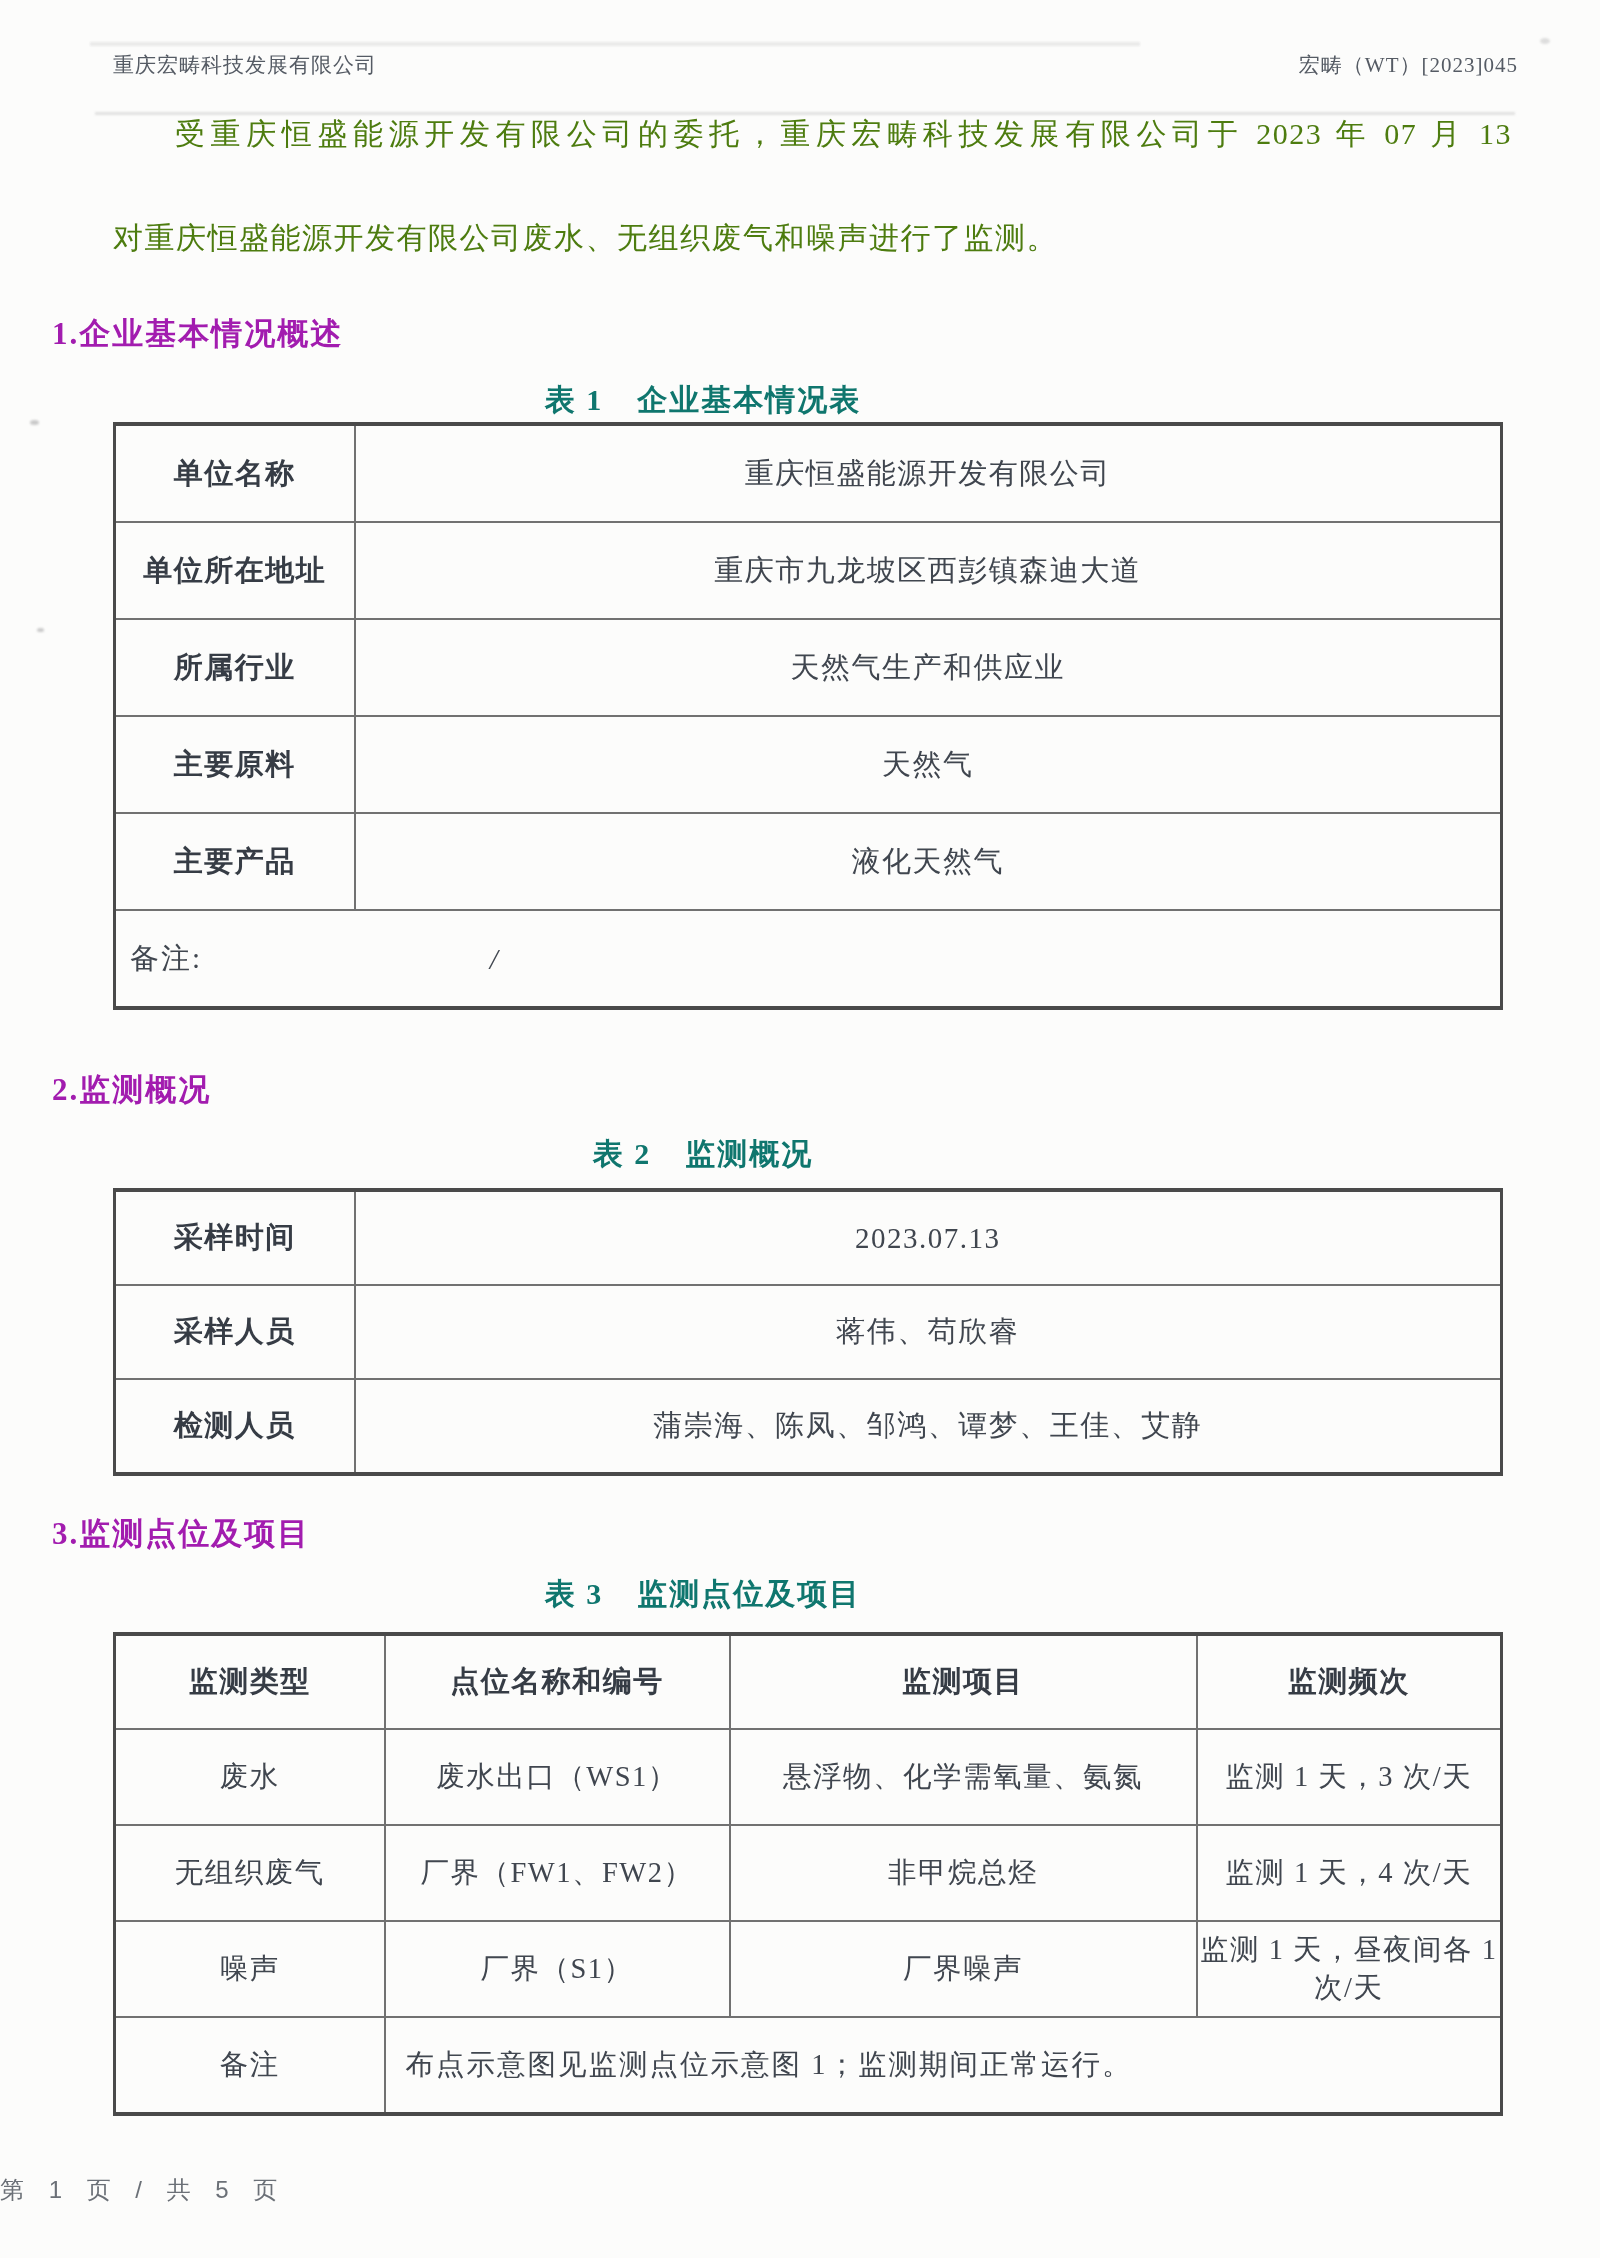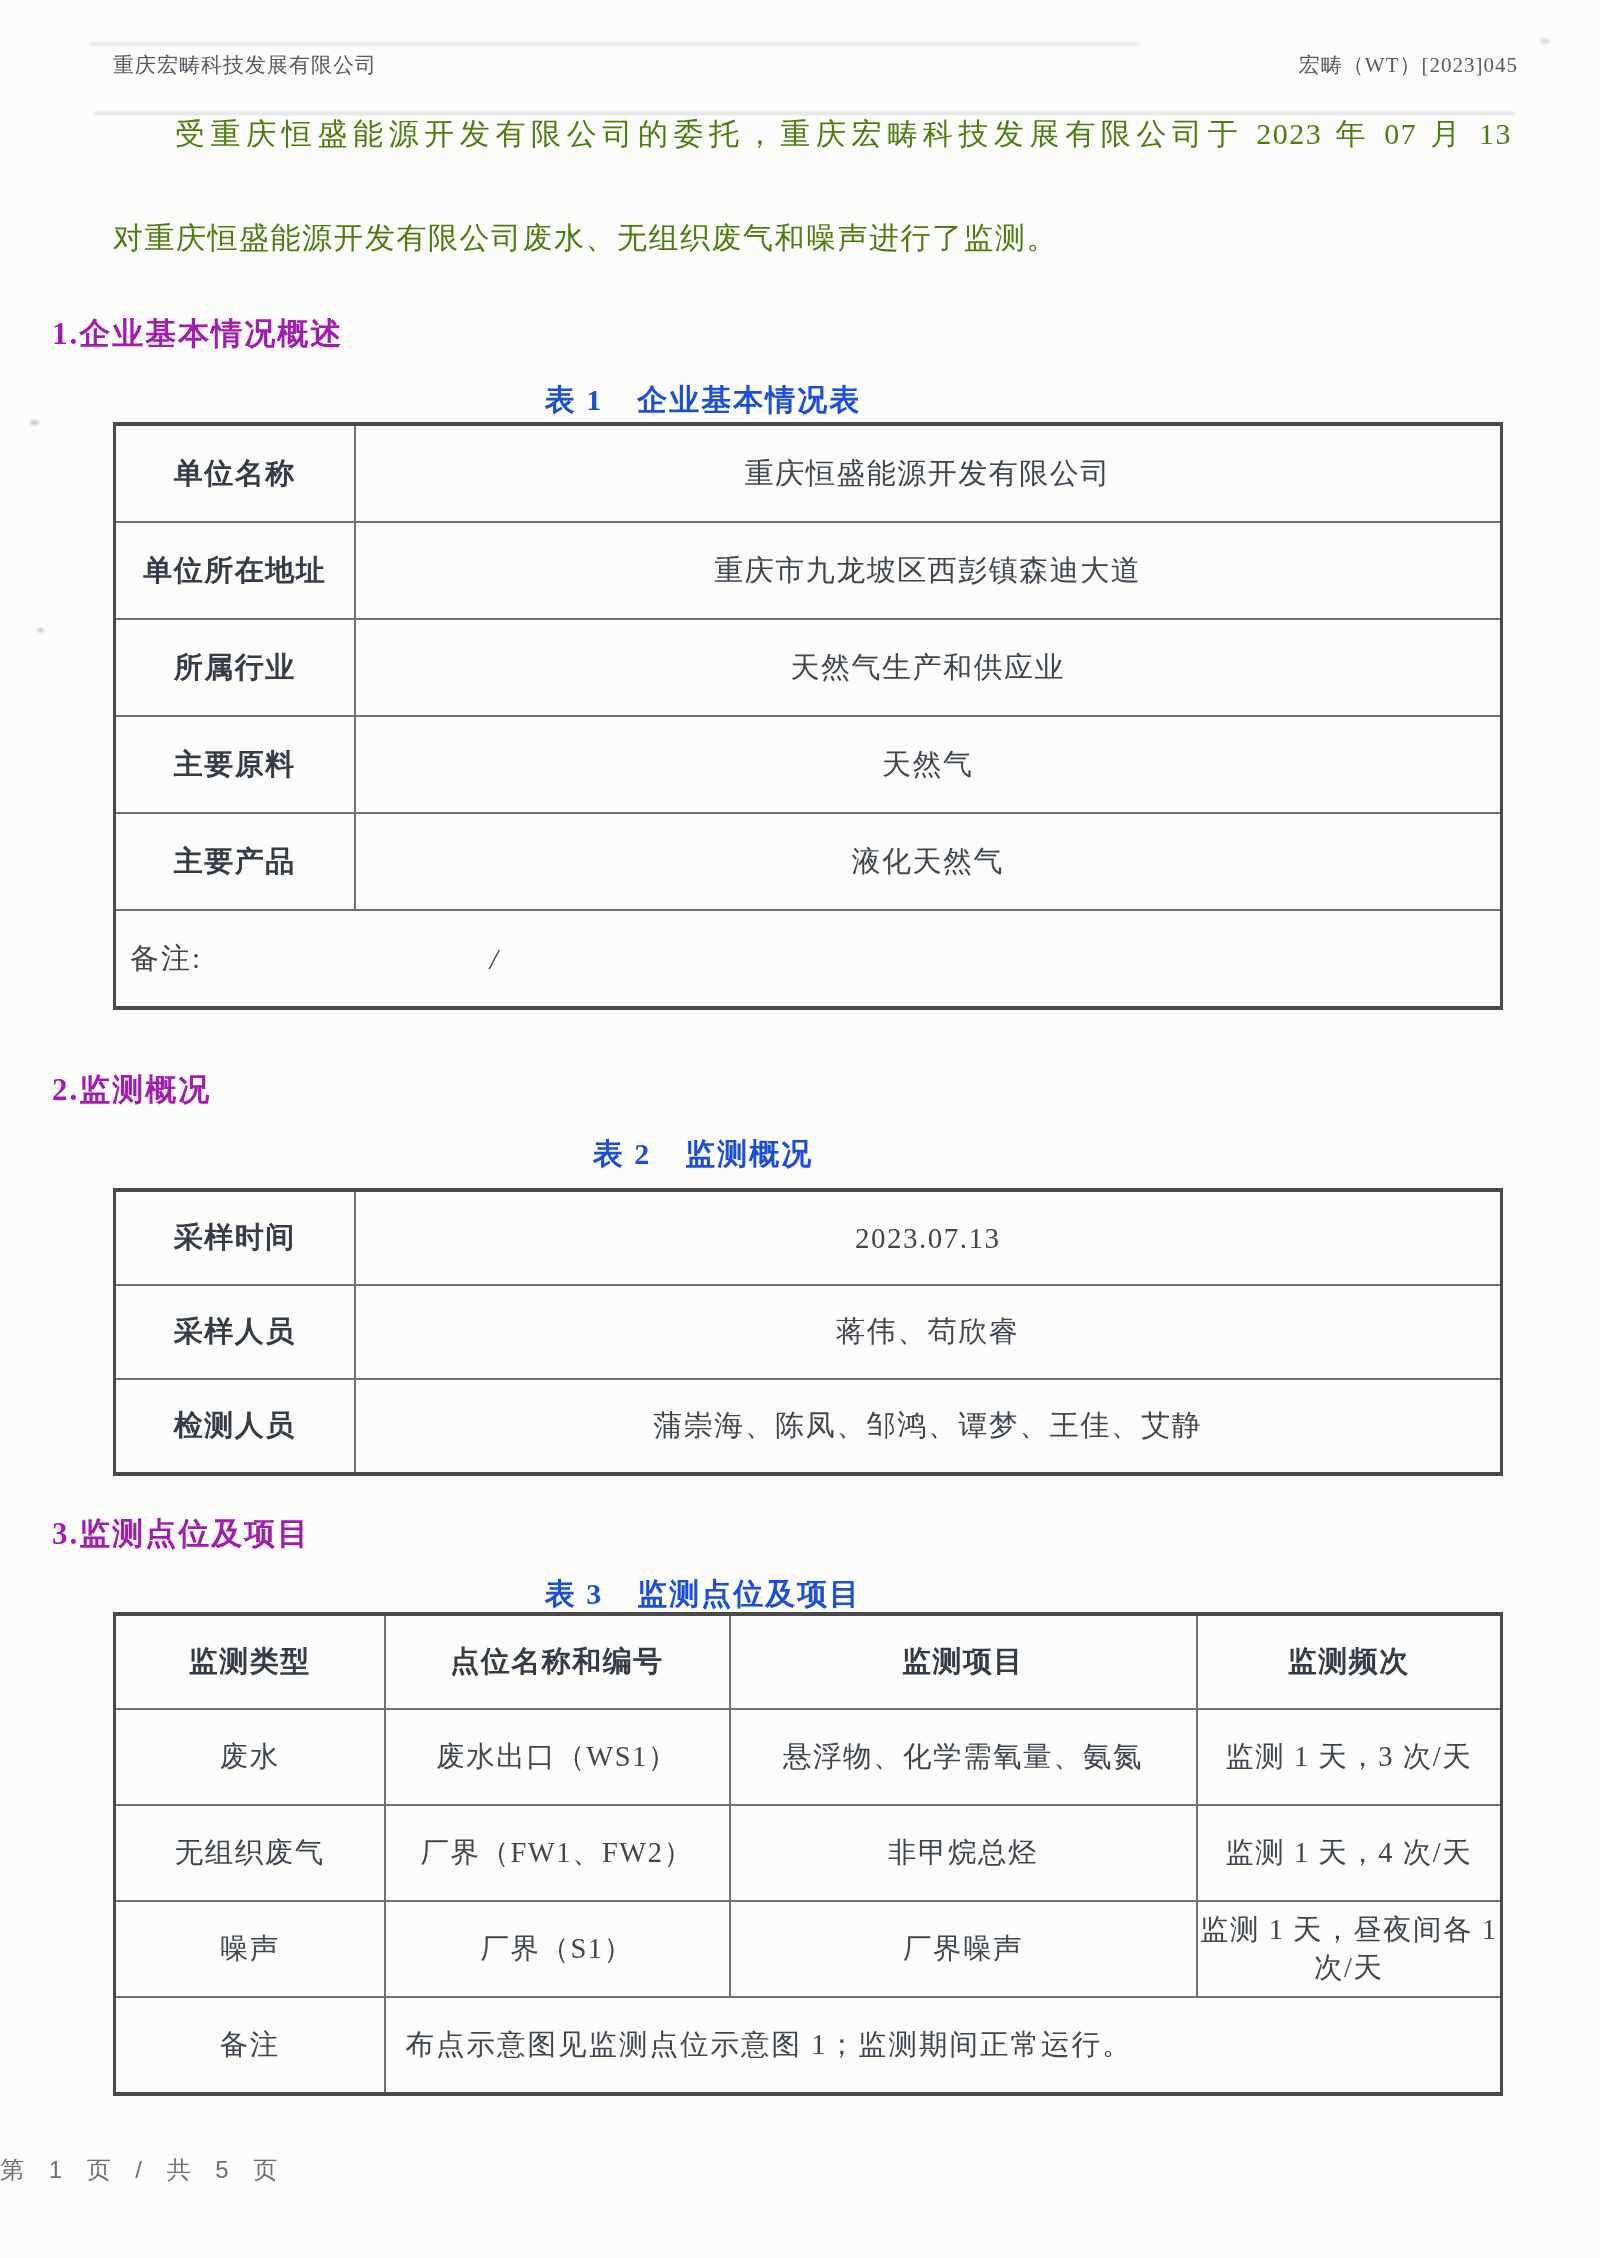--- a/index.html
+++ b/index.html
@@ -41,21 +41,21 @@
     font-size: 31px; font-weight: bold; line-height: 36px;
     color:#a21caf; letter-spacing: 2px;
   }
   .sec-h.h2 { margin-top: 62px; }
   .sec-h.h3 { margin-top: 40px; }
 
   .tbl-title {
     width: 1180px; margin: 30px 0 0 113px;
     text-align: center;
     font-size: 30px; font-weight: bold; line-height: 36px;
-    color:#1d4ed8; letter-spacing: 2px;
+    color:#0f766e; letter-spacing: 2px;
   }
   .tbl-title .no { margin-right: 34px; }
   .tbl-title.t2 { margin-top: 28px; }
   .tbl-title.t3 { margin-top: 24px; }
 
   table.doc {
     border-collapse: collapse;
     table-layout: fixed;
     margin-left: 113px;
     width: 1390px;
@@ -78,21 +78,21 @@
   table.t1 { margin-top: 4px; }
   table.t1 td { height: 95px; }
   table.t1 td.lbl, table.t2 td.lbl { font-weight: bold; color:#363c45; }
   table.t2 { margin-top: 16px; }
   table.t2 td { height: 92px; }
 
   td.remark-full { position: relative; text-align: left; }
   td.remark-full .rlbl { position:absolute; left:14px; top:50%; transform:translateY(-50%); letter-spacing:2px; }
   td.remark-full .rval { position:absolute; left:27%; top:50%; transform:translateY(-50%); font-style: italic; }
 
-  table.t3 { margin-top: 0; }
+  table.t3 { margin-top: 20px; }
   table.t3 th { height: 92px; font-weight: bold; color:#363c45; }
   table.t3 td { height: 94px; font-size: 28.5px; }
   table.t3 td.note-val { text-align: left; padding-left: 20px; letter-spacing: 2px; }
 
   .footer {
     margin-top: 58px;
     text-align: left;
     font-family: Liberation Sans, sans-serif;
     font-size: 24px; color: #6b7077;
     letter-spacing: 4px; word-spacing: 10px;

